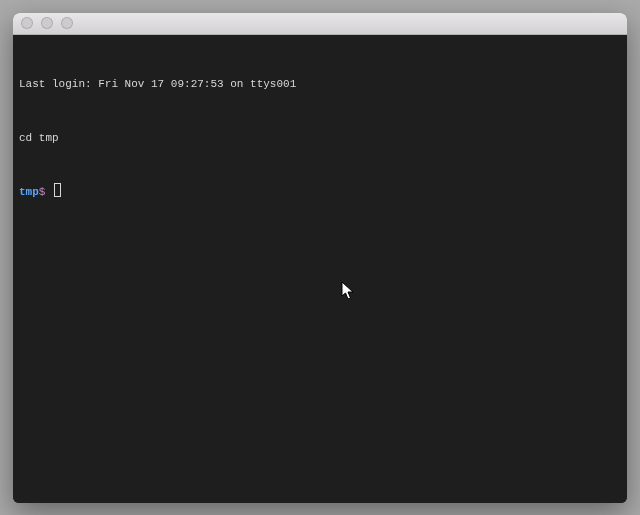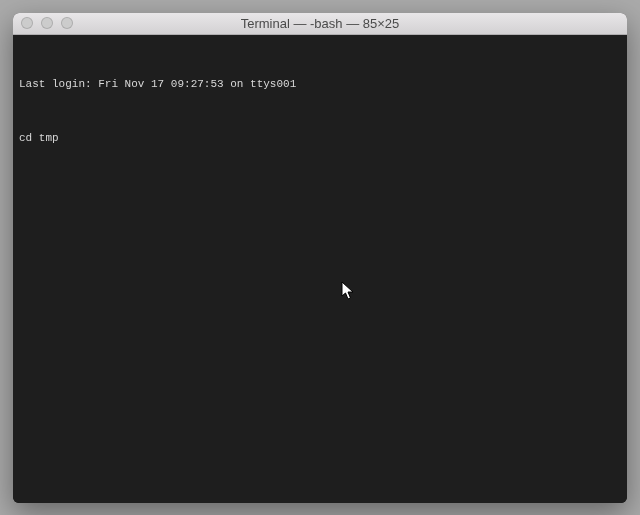--- a/index.html
+++ b/index.html
@@ -88,22 +88,22 @@
 </head>
 <body>
 
 <div class="window">
   <div class="titlebar">
     <div class="traffic-lights">
       <div class="light"></div>
       <div class="light"></div>
       <div class="light"></div>
     </div>
-    <div class="title">Terminal — -bash — 85×25</div>
   </div>
   <div class="terminal-body">
     <span class="line">Last login: Fri Nov 17 09:27:53 on ttys001</span>
     <span class="line">cd tmp</span>
+    <span class="line"><span class="prompt-path">tmp</span><span class="prompt-symbol">$</span> <span class="cursor"></span></span>
     <svg class="mouse-pointer" viewBox="0 0 16 20">
       <path d="M1 1 L1 15 L4.5 12 L7 18 L9.5 17 L7 11 L12 11 Z" fill="#fff" stroke="#000" stroke-width="1"></path>
     </svg>
   </div>
 </div>
 
 </body></html>

